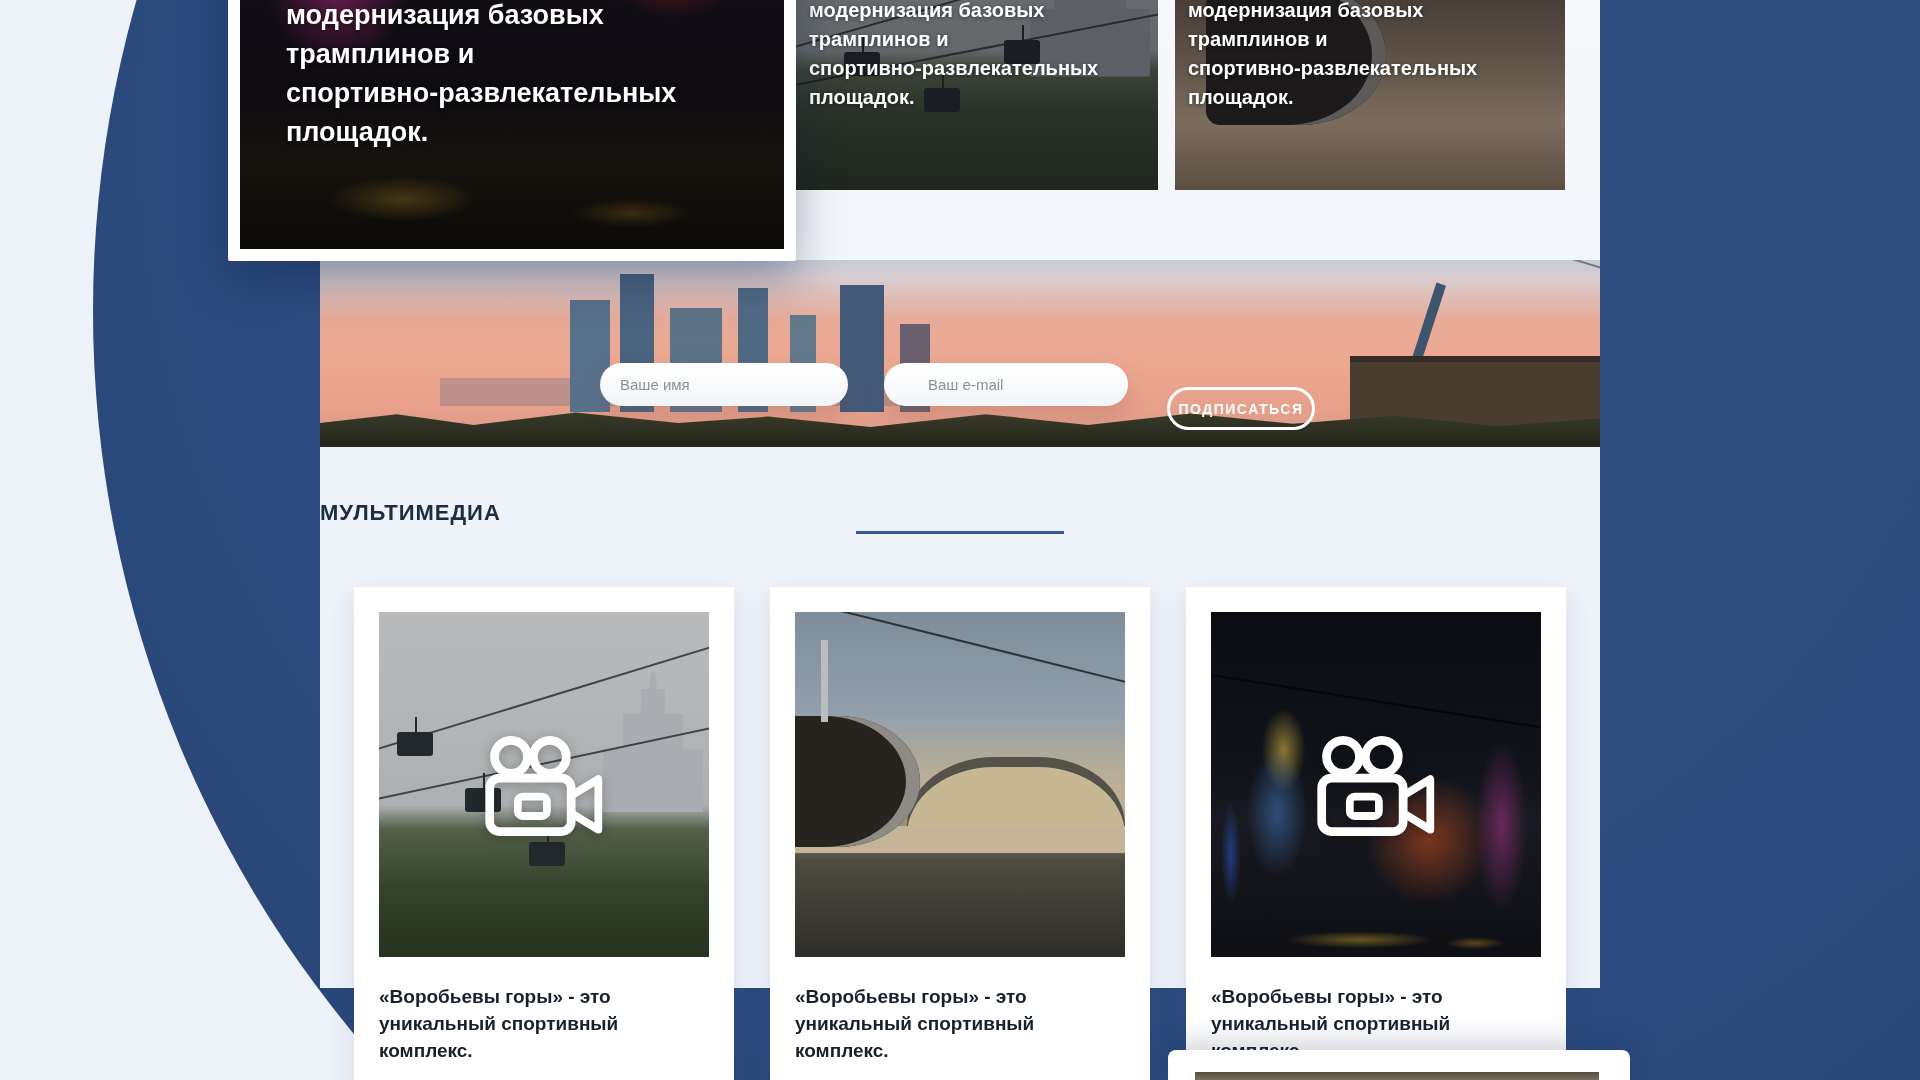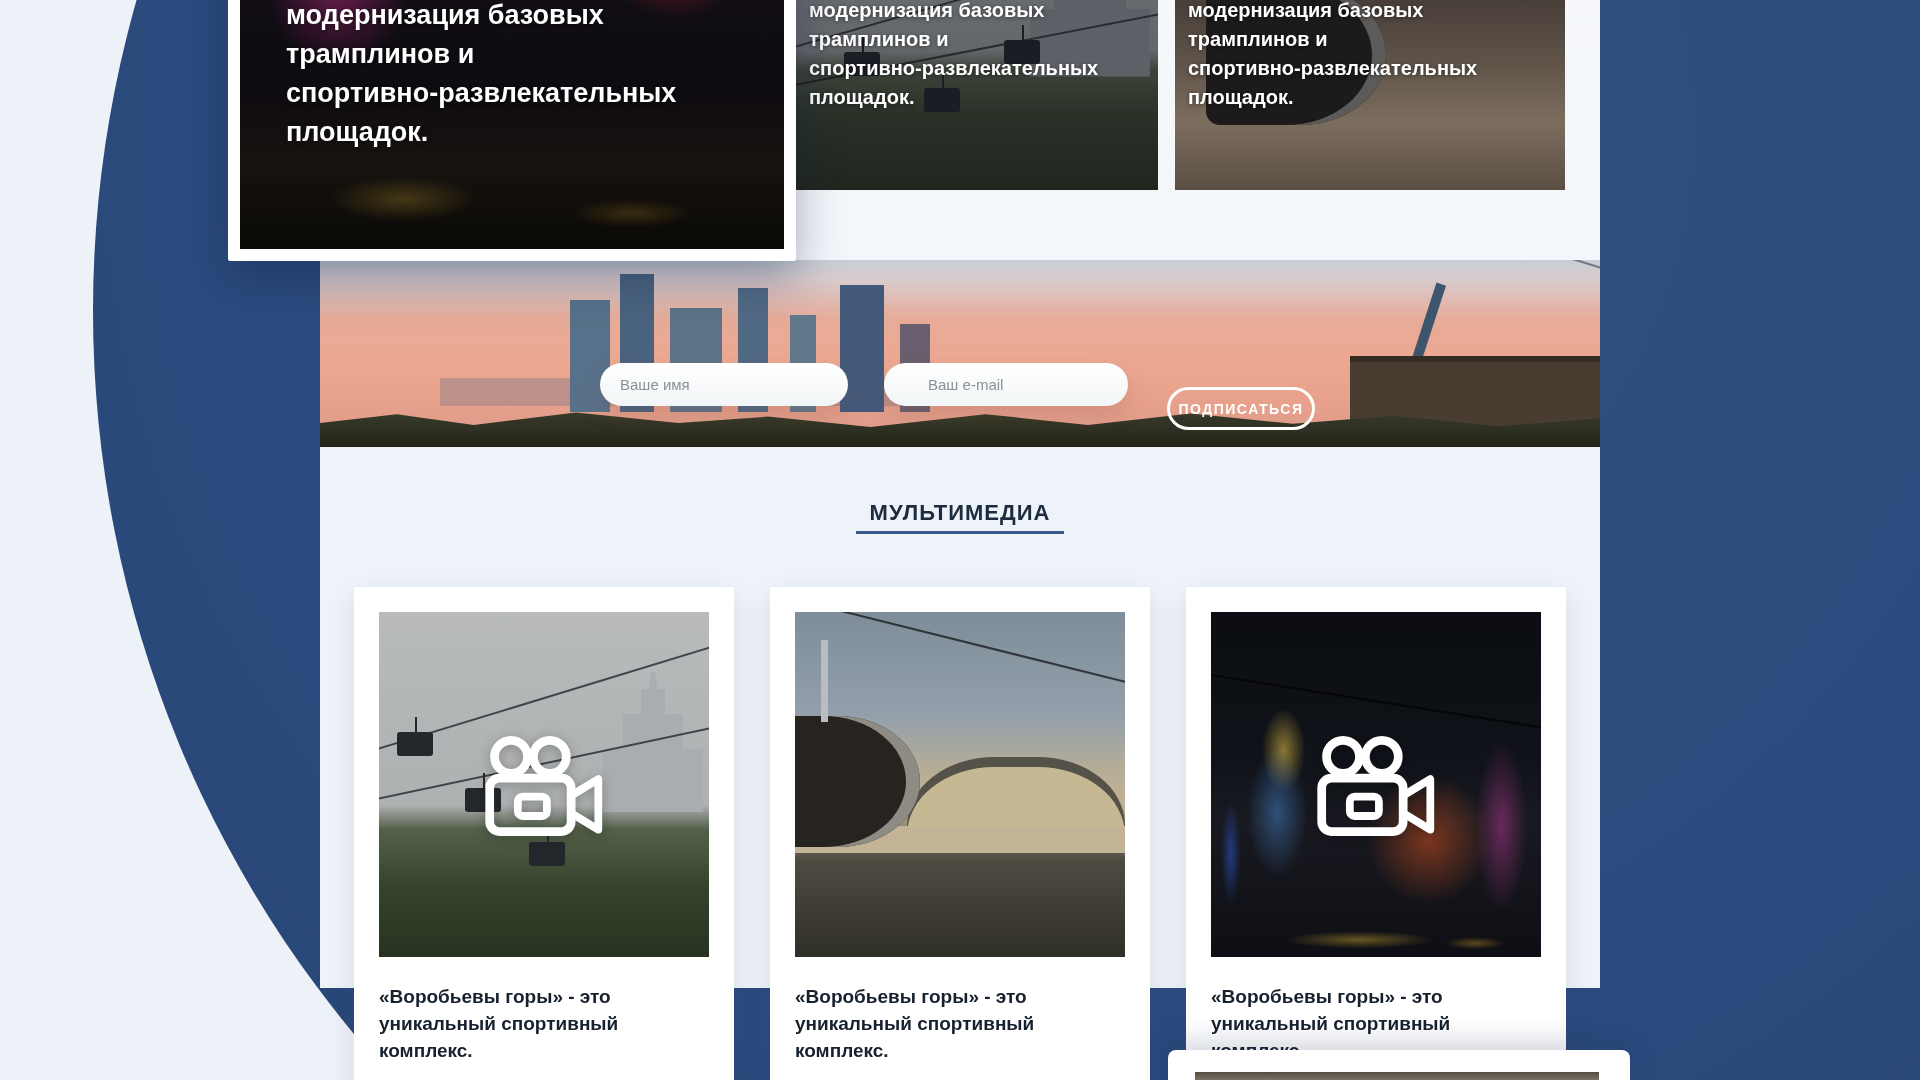--- a/index.html
+++ b/index.html
@@ -70,21 +70,21 @@
     font-family:"Liberation Sans",sans-serif; font-size:15px; color:#35404c;
     box-shadow:0 10px 22px rgba(120,70,60,.18); }
   .pill-input::placeholder { color:#8b9198; }
   .in-name { left:280px; width:248px; }
   .in-email { left:564px; width:244px;padding-left:44px; }
   .subscribe-btn { position:absolute; left:847px; top:0; width:148px; height:43px; border-radius:22px;
     background:transparent; border:3px solid #fff; color:#fff; font-family:"Liberation Sans",sans-serif;
     font-size:14px; font-weight:700; letter-spacing:1.5px; cursor:pointer;margin-top:24px; }
 
   
-  .mm-heading { position:absolute; left:0; top:500px; width:100%; text-align:center;
+  .mm-heading { position:absolute; left:0; top:500px; width:100%; text-align:left;
     font-size:22px; font-weight:800; letter-spacing:1px; color:#1d2c3e; }
   .mm-underline { position:absolute; left:536px; top:531px; width:208px; height:3px; background:#37598e; }
 
   .mm-card { position:absolute; top:587px; width:380px; height:555px; background:#fff; border-radius:2px;
     box-shadow:0 10px 28px rgba(45,65,105,.12); cursor:pointer; }
   .mm-card.a { left:34px; } .mm-card.b { left:450px; } .mm-card.c { left:866px; }
   .mm-img { position:absolute; left:25px; top:25px; width:330px; height:345px; overflow:hidden; }
 
   .imgA { background:linear-gradient(180deg,#b8babc 0%,#aeb1b2 56%,#54604a 63%,#35422c 80%,#273320 100%); }
   .imgB { background:linear-gradient(180deg,#7e8d99 0%,#93a0ab 30%,#b7ad97 46%,#c2b296 56%,#8c8472 63%,#4e4b41 72%,#2f2e28 100%); }

